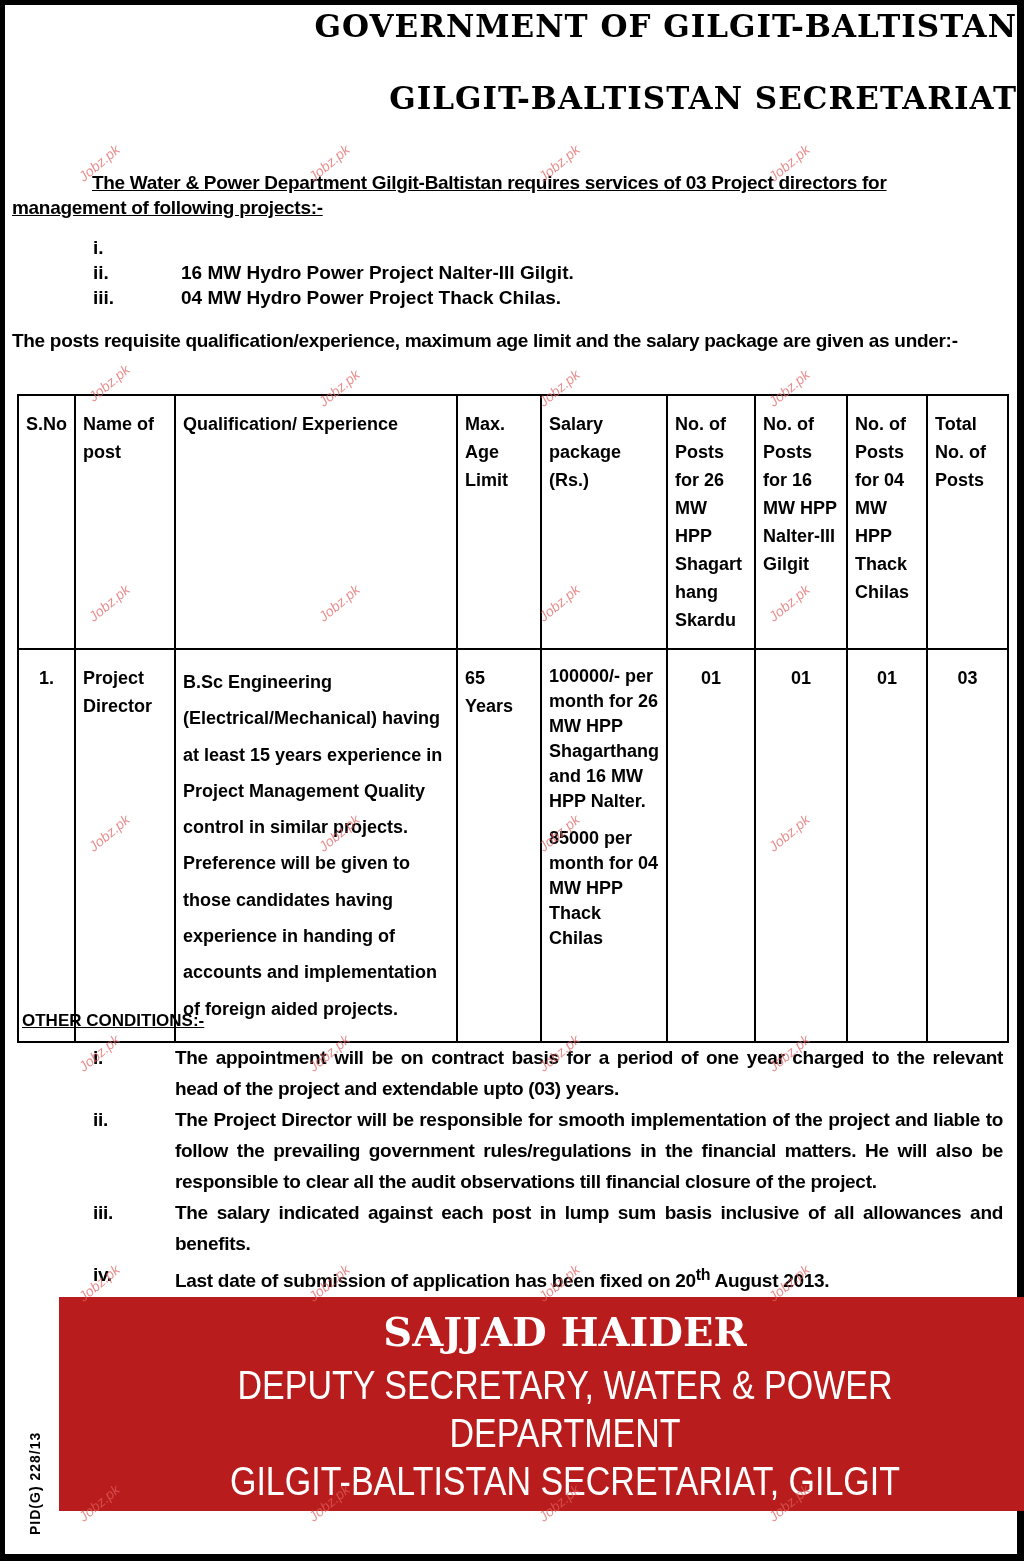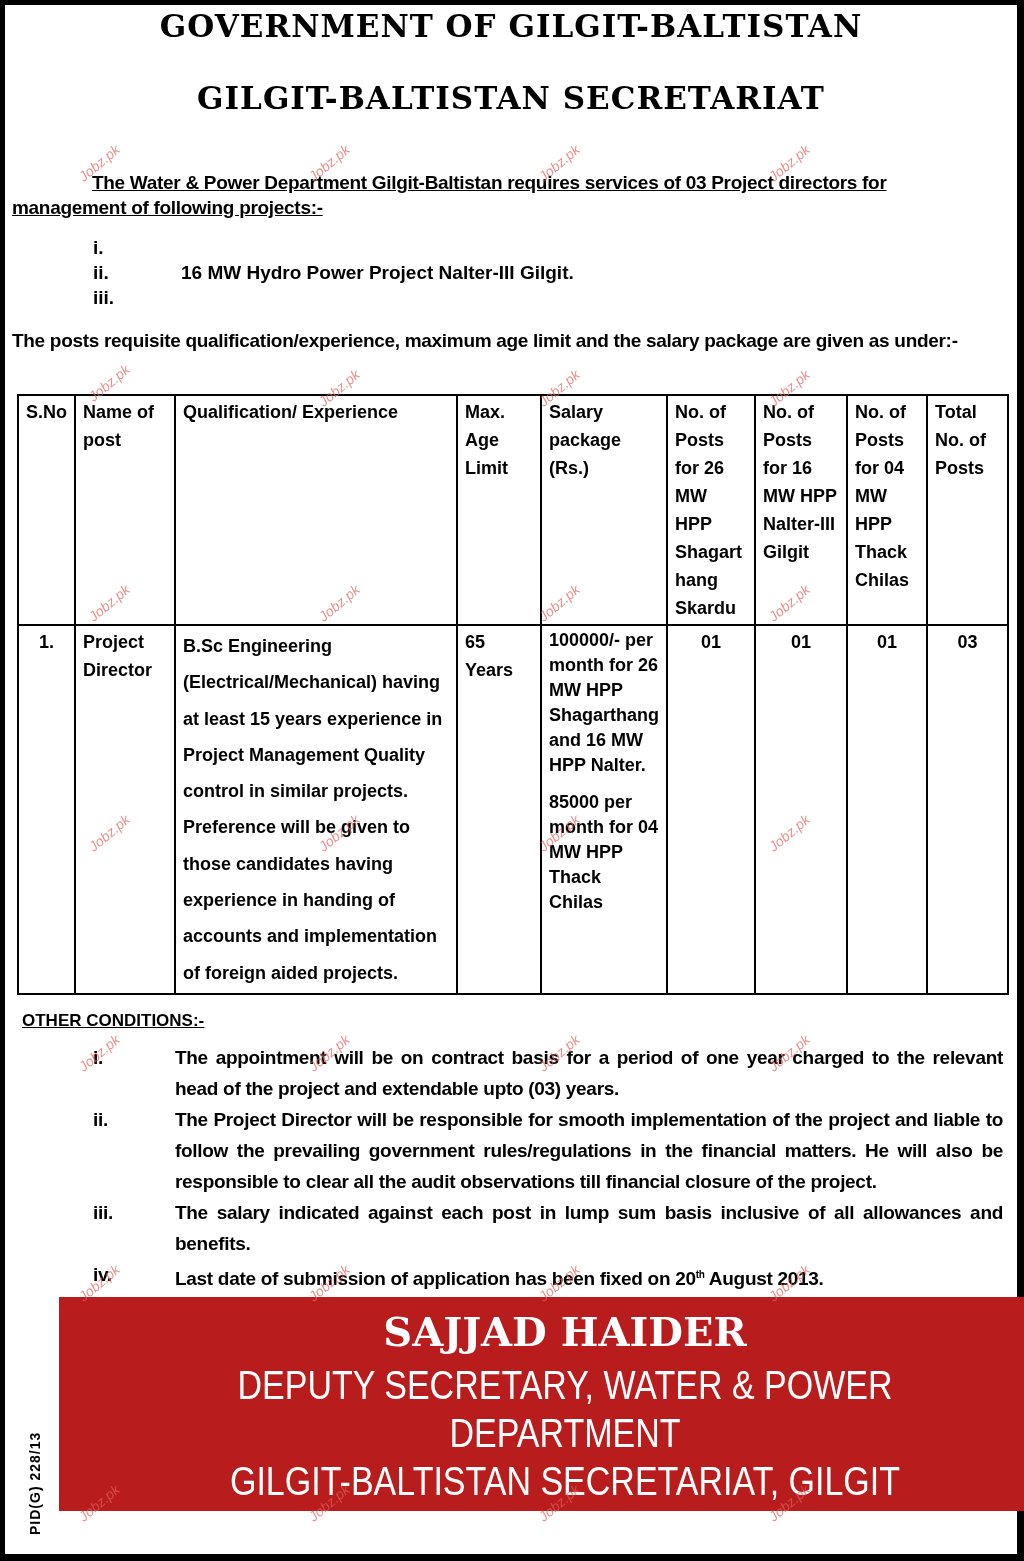--- a/index.html
+++ b/index.html
@@ -1,40 +1,40 @@
 <!DOCTYPE html>
 <html><head>
 <meta charset="utf-8">
 <style>
   html, body { margin:0; padding:0; }
   body { width:1024px; height:1561px; background:#000; position:relative; overflow:hidden;
          font-family:"Liberation Sans", sans-serif; color:#000; }
   .page { position:absolute; left:5px; top:5px; width:1012px; height:1549px; background:#fff; }
-  .hdr { position:absolute; left:0; top:0; width:1012px; height:115px; text-align:center; }
+  .hdr { position:absolute; left:0; top:0; width:1012px; height:115px; text-align:right; }
   .hdr div { font-family:"DejaVu Serif", serif; font-weight:bold; font-size:31px; line-height:37px; letter-spacing:1px;margin-top:35px; }
   .hdr div:first-child { margin-top:3px; }
   .jobbar { position:absolute; left:-5px; top:118px; width:1024px; height:40px; background:#000; color:#fff;
             text-align:center; font-family:"Liberation Serif", serif; font-size:32px; line-height:42px; }
   .intro { position:absolute; left:7px; top:165px; width:1003px; font-weight:bold; font-size:19px; line-height:25px; letter-spacing:-0.3px;text-decoration:underline; }
   .indent { padding-left:80px; }
   .projlist { position:absolute; left:88px; top:230px; font-weight:bold; font-size:19px; line-height:25px; }
   .projlist .row { display:flex; }
   .projlist .num { width:88px; }
   .intro2 { position:absolute; left:7px; top:323px; width:1003px; font-weight:bold; font-size:19px; line-height:25px; letter-spacing:-0.3px; }
   table.jobs { position:absolute; left:12px; top:389px; width:992px; border-collapse:collapse; font-weight:bold; font-size:18px; }
-  table.jobs td, table.jobs th { border:2px solid #000; vertical-align:top; text-align:left; font-weight:bold; padding:2px 7px; line-height:28px; }
+  table.jobs td, table.jobs th { border:2px solid #000; vertical-align:top; text-align:left; font-weight:bold; padding:14px 7px; line-height:28px; }
   table.jobs th { height:218px; }
   .qual { text-align:justify; line-height:36.3px !important; }
   .center { text-align:center !important; }
   .cond-title { position:absolute; left:17px; top:1006px; font-weight:bold; font-size:17px; text-decoration:underline; }
   .conds { position:absolute; left:88px; top:1037px; width:910px; font-weight:bold; font-size:19px; line-height:31px; letter-spacing:-0.3px; }
   .conds .row { display:flex; }
   .conds .num { width:82px; flex:none; }
   .conds .txt { flex:1; text-align:justify; }
-  sup { font-size:10px;margin-top:37px; }
+  sup { font-size:16px;margin-top:37px; }
   .sig { position:absolute; left:54px; top:1292px; width:1012px; height:214px; background:#b91c1c; color:#fff; text-align:center; }
   .sig .name { font-family:"DejaVu Serif", serif; font-weight:bold; font-size:40px; line-height:58px; margin-top:6px; }
   .sig .line { font-family:"Liberation Sans", sans-serif; font-size:40px; line-height:48px; transform:scaleX(0.85); }
   .pid { position:absolute; left:22px; top:1530px; transform-origin:left top; transform:rotate(-90deg);
          font-weight:bold; font-size:14px; letter-spacing:1px; white-space:nowrap; }
   .wm { position:absolute; color:#e06060; font-size:14px; font-style:italic; transform:rotate(-40deg); opacity:0.7; }
 </style>
 </head>
 <body>
 
@@ -52,20 +52,21 @@
   <div class="projlist">
     <div class="row">
         <span class="num">i.</span>
       </div>
     <div class="row">
         <span class="num">ii.</span>
         <span>16 MW Hydro Power Project Nalter-III Gilgit.</span>
       </div>
     <div class="row">
         <span class="num">iii.</span>
+        <span>04 MW Hydro Power Project Thack Chilas.</span>
       </div>
   </div>
 
   <div class="intro2">The posts requisite qualification/experience, maximum age limit and the salary package are given as under:-</div>
 
   <table class="jobs">
     <tbody>
         <tr>
       <th style="width:38px">S.No</th>
       <th style="width:84px">Name of post</th>

